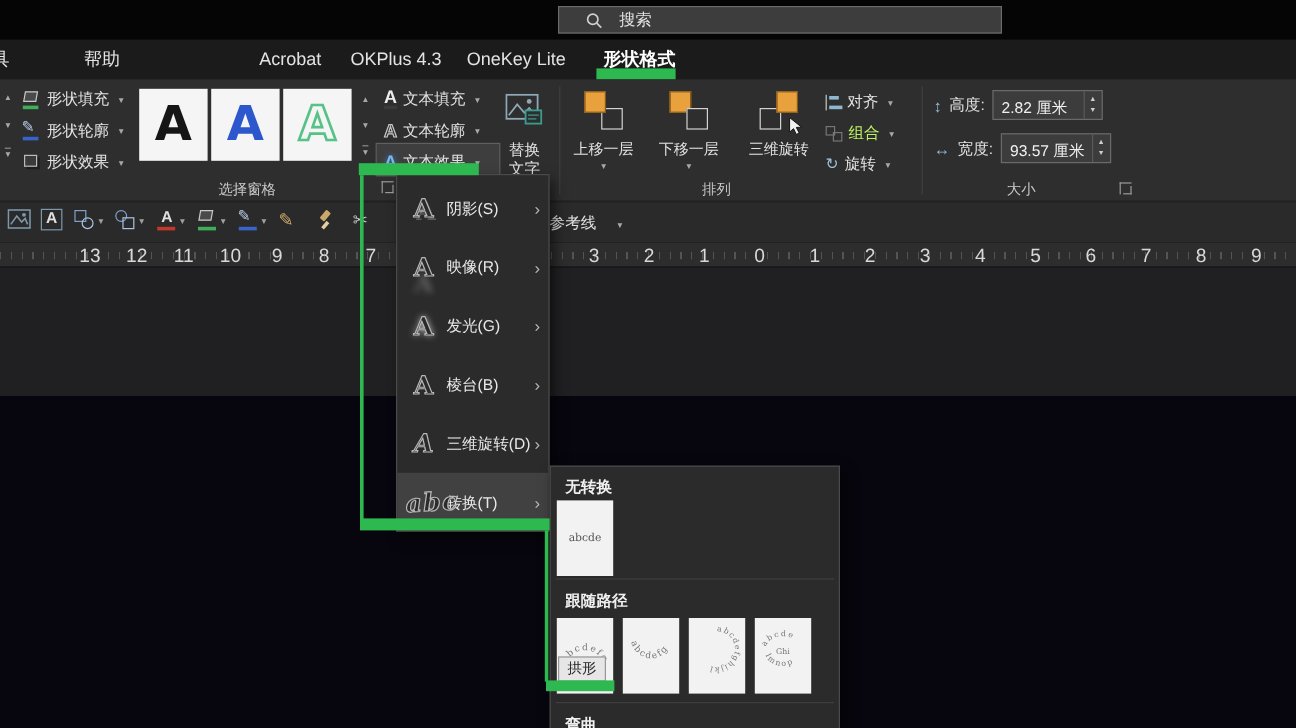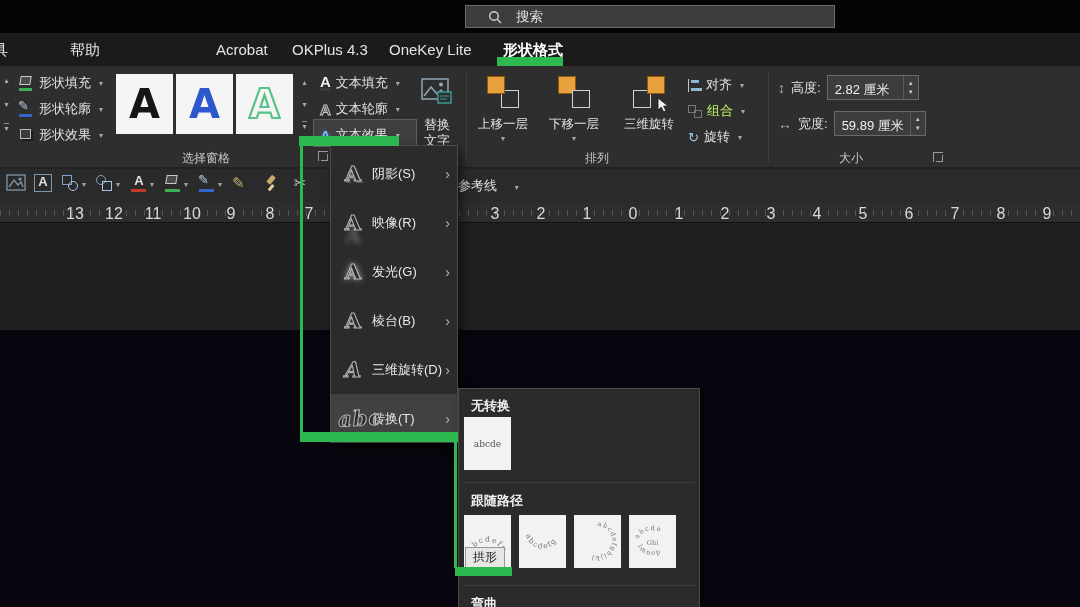--- a/index.html
+++ b/index.html
@@ -112,21 +112,21 @@
   .mi-3d { transform:skewX(-10deg); }
   .mi-abc { font-style:italic; font-size:15px; letter-spacing:1px; transform:rotate(-3deg); }
   .mitem .mi-lb { flex:1; font-size:13px; color:#e8e8e8; margin-left:4px; white-space:nowrap; }
   .mitem .mi-ar { color:#b8b8b8; font-size:14px; }
   .mitem.hover { background:#414141; }
 
   
   .submenu { position:absolute; left:458px; top:388px; width:242px; height:240px; background:#2b2b2b;
     border:1px solid #4a4a4a; box-shadow:4px 5px 10px rgba(0,0,0,.55); z-index:50; }
   .subhead { position:absolute; left:12px; font-size:13px; font-weight:bold; color:#f0f0f0; white-space:nowrap; }
-  .thumb { position:absolute; width:47px; height:53px; background:#f2f2f2; }
+  .thumb { position:absolute; width:47px; height:63px; background:#f2f2f2; }
   .thumb.plain { display:flex; align-items:center; justify-content:center;
     font-family:"DejaVu Serif",serif; font-size:9px; color:#555; }
   .subdiv { position:absolute; left:4px; width:232px; height:1px; background:#3e3e3e; }
   .tooltip { position:absolute; left:6px; top:158px; padding:1px 7px; background:#e6e6e6; color:#222;
     border:1px solid #979797; font-size:12px; z-index:60; white-space:nowrap; }
 
   
   .ga { position:absolute; background:#2eb950; z-index:90; }
 
   
@@ -285,21 +285,21 @@
         <span class="spin">
             <span>▲</span>
             <span>▼</span>
           </span>
       </span>
     </div>
     <div class="sizerow" style="left:778px;top:45px">
       <span class="dim-ic">↔</span>
       <span>宽度:</span>
       <span class="spinbox">
-        <span>59.89 厘米</span>
+        <span>93.57 厘米</span>
         <span class="spin">
             <span>▲</span>
             <span>▼</span>
           </span>
       </span>
     </div>
     <div class="grouplabel" style="left:776px;width:150px">大小</div>
     <div class="launcher" style="left:933px;top:86px"></div>
   </div>
 

